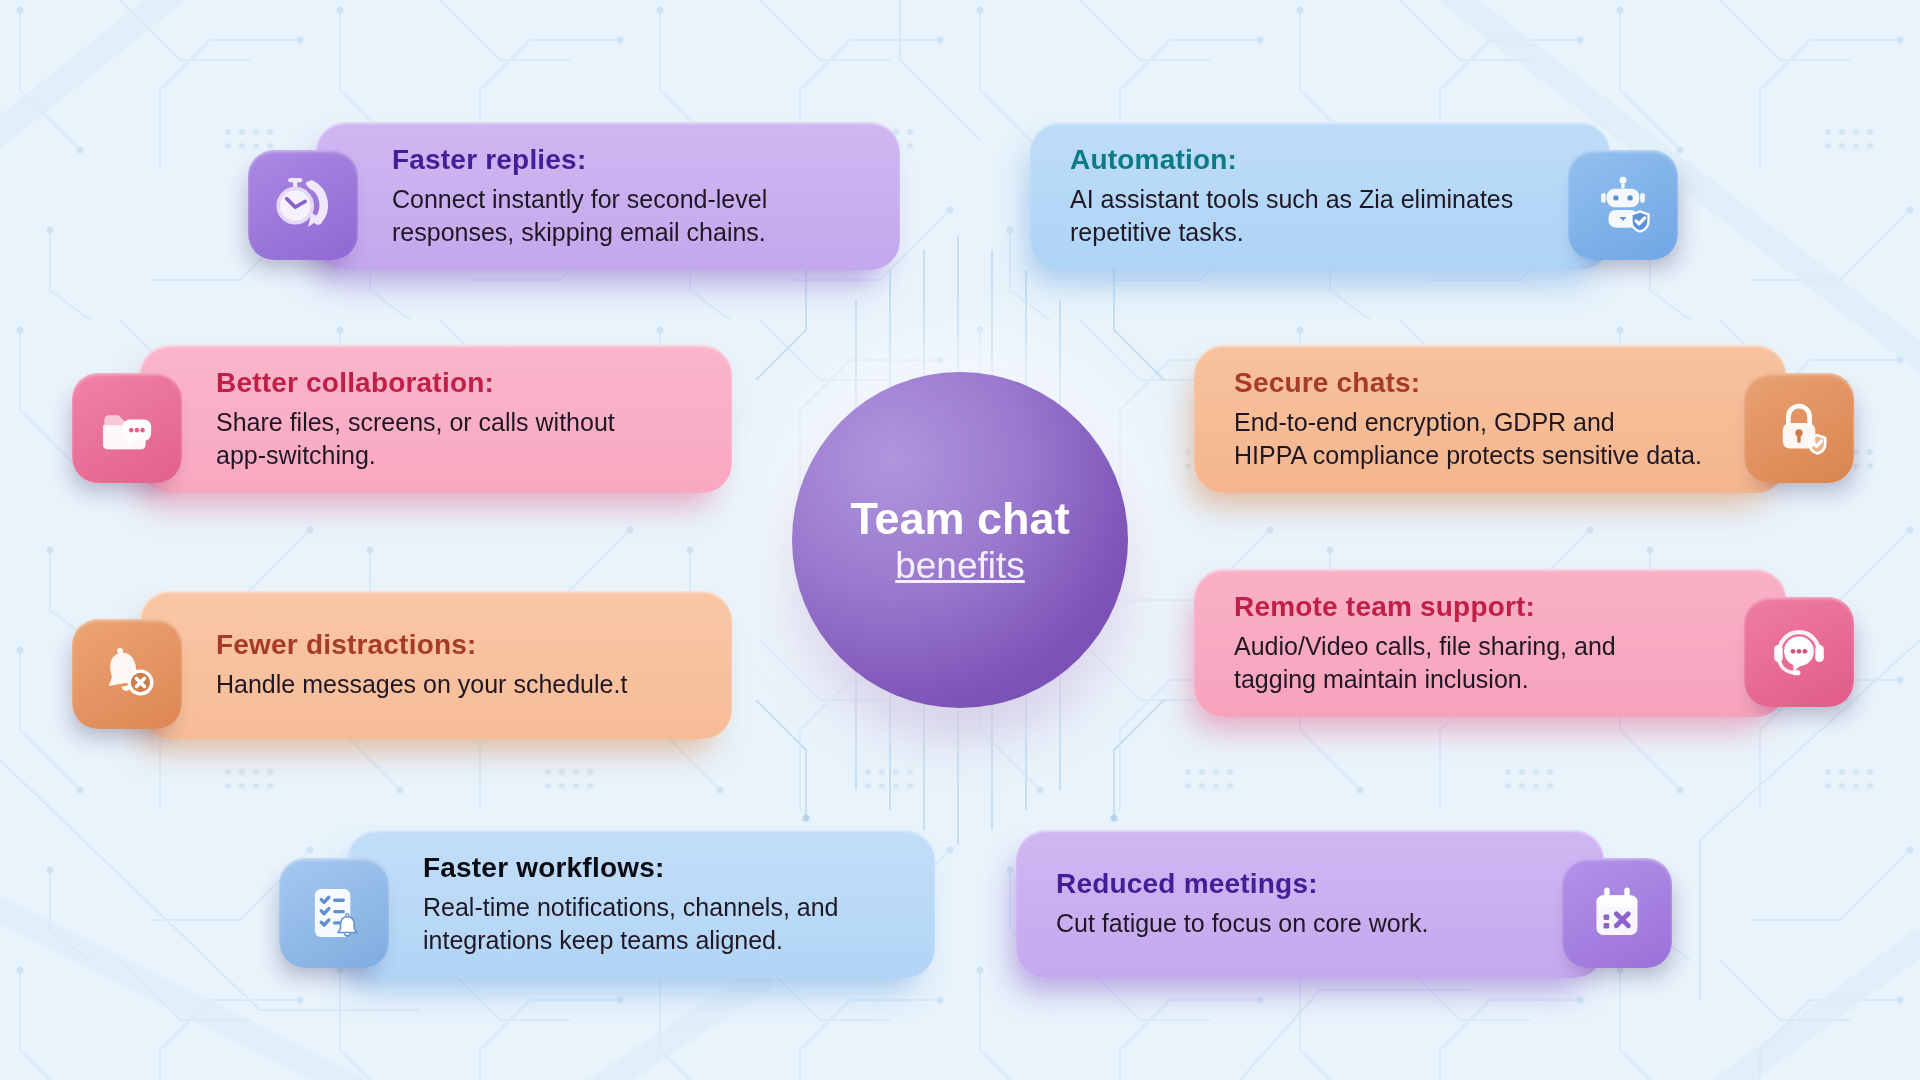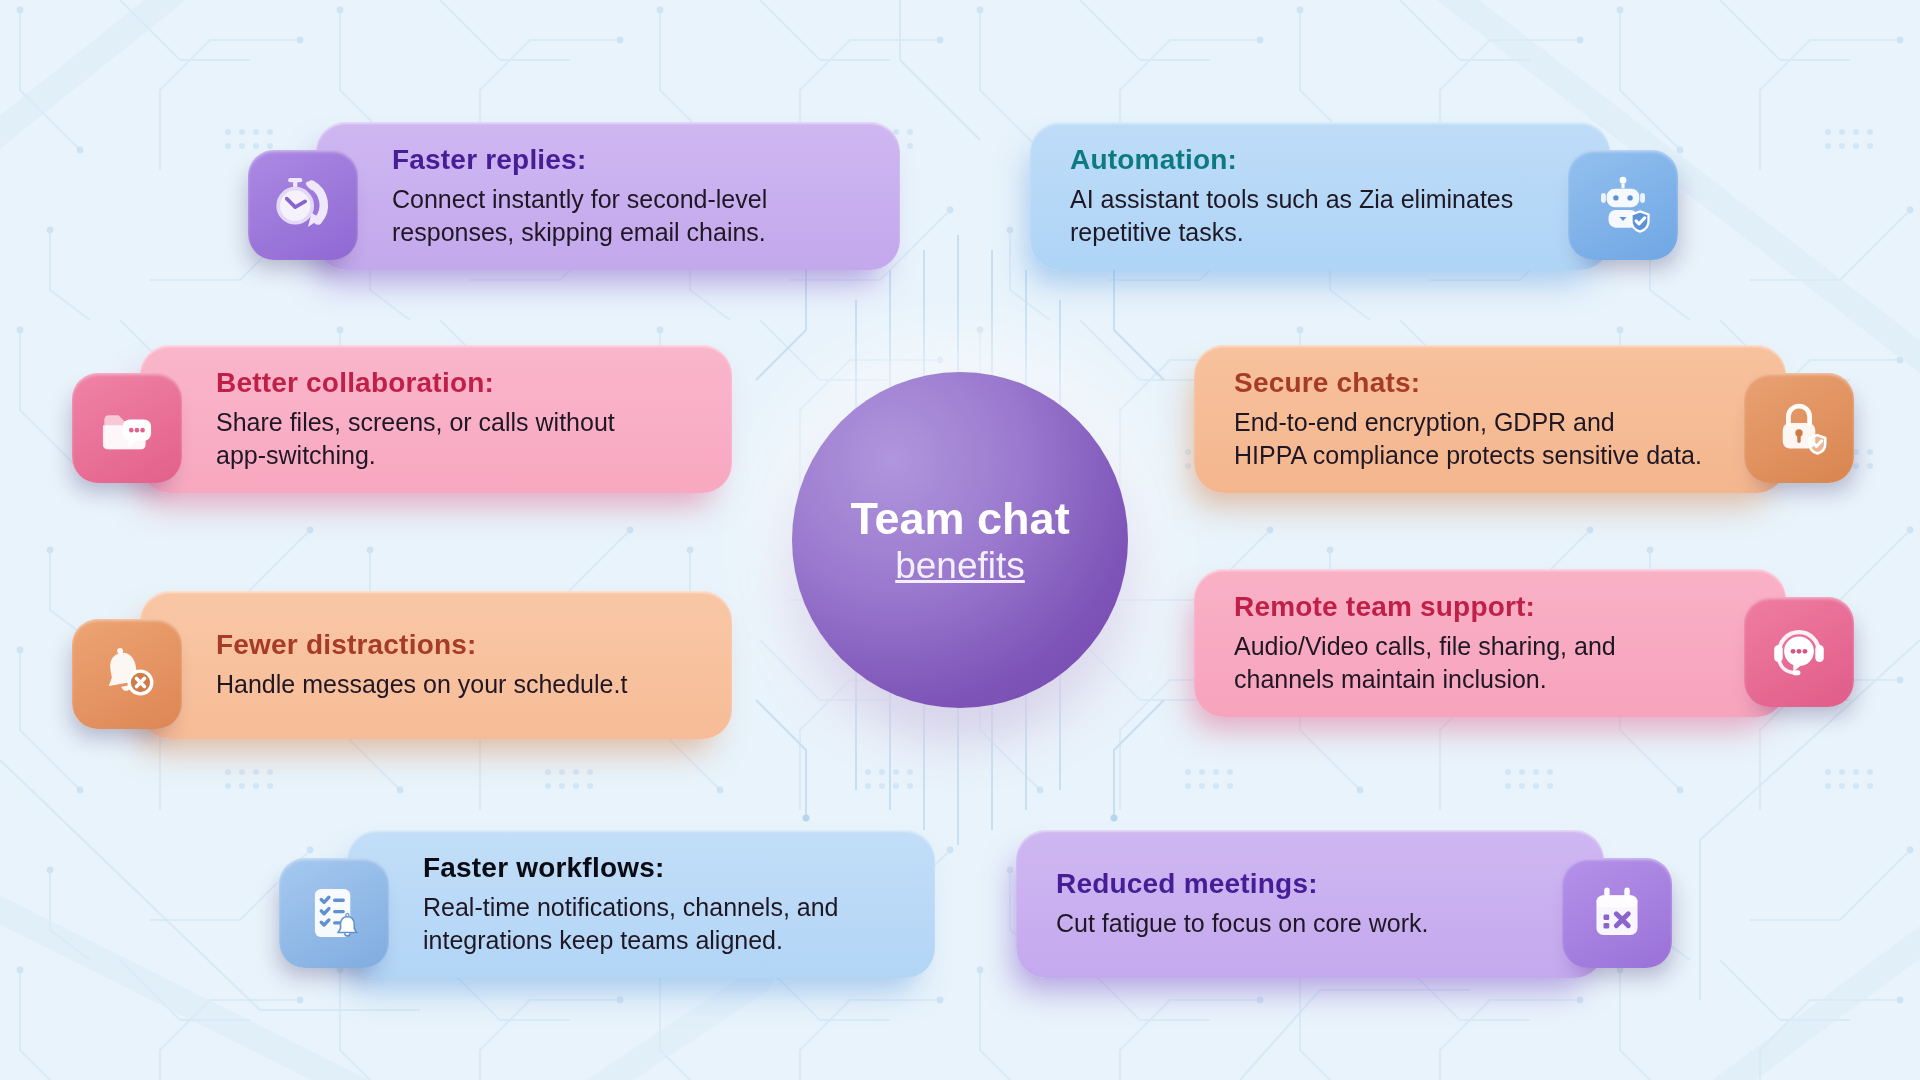--- a/index.html
+++ b/index.html
@@ -260,21 +260,21 @@
     <div class="card-text pad-left-card">
       <h2 class="card-heading">Fewer distractions:</h2>
       <p class="card-body">Handle messages on your schedule.t</p>
     </div>
   </section>
 
   <section class="card v-pink pos-remote-team-support" style="--bg: #f9b1c6; --bg2: #f7a3bd; --tile: #ef7da2; --tile2: #e05c88; --heading: #c02048; --accent: #d9537f;">
     <div class="card-text pad-right-card">
       <h2 class="card-heading">Remote team support:</h2>
       <p class="card-body">Audio/Video calls, file sharing, and
-channels maintain inclusion.</p>
+tagging maintain inclusion.</p>
     </div>
     <div class="tile tile-right">
       <svg viewBox="0 0 48 48">
         <path d="M10 24 a14 14 0 0 1 28 0" stroke="rgba(255,255,255,.9)" stroke-width="3" fill="none" stroke-linecap="round"></path>
         <path d="M10 28 c0 7 5.5 10.5 11 10.5" stroke="rgba(255,255,255,.9)" stroke-width="2.6" fill="none" stroke-linecap="round"></path>
         <rect x="19.5" y="36.8" width="5.5" height="3.6" rx="1.8" fill="#fff"></rect>
         <rect x="6.5" y="19" width="6" height="12" rx="3" fill="#fff"></rect>
         <rect x="35.5" y="19" width="6" height="12" rx="3" fill="#fff"></rect>
         <circle cx="24" cy="23.5" r="10.5" fill="#fff"></circle>
         <path d="M20 32.5 v5.5 l5.5 -4.6 Z" fill="#fff"></path>

